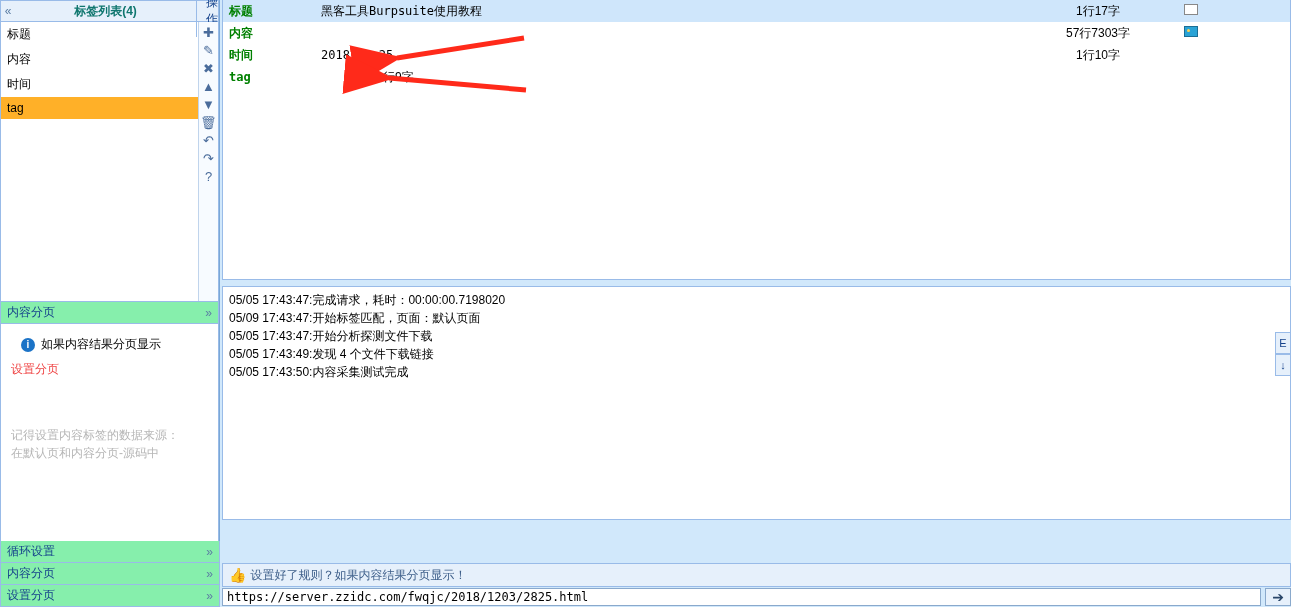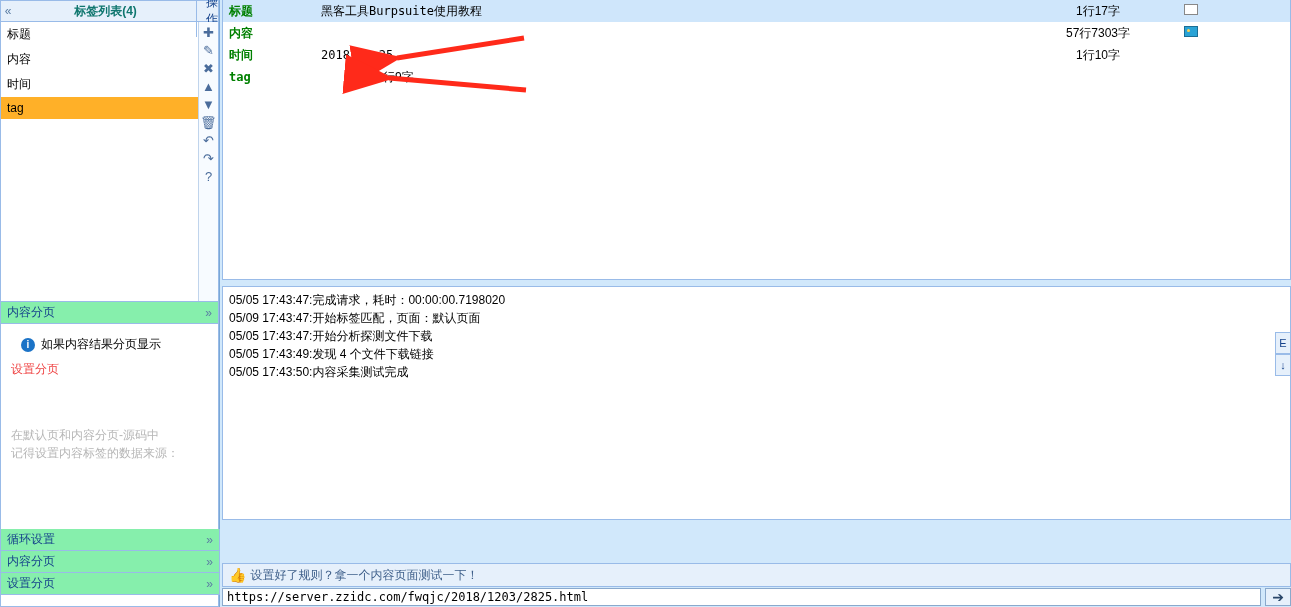--- a/index.html
+++ b/index.html
@@ -63,21 +63,21 @@
 .side-btns { position:absolute; right:0; top:332px; display:flex; flex-direction:column; }
 .side-btn { width:16px; height:22px; background:#e6f0fb; border:1px solid #99bbe8; display:flex; align-items:center; justify-content:center; color:#15428b; font-size:11px; cursor:pointer; }
 
 .footer-bar { position: absolute; left: 222px; right: 0; bottom: 20px; height: 24px; background: #e6f0fb; border: 1px solid #99bbe8; display: flex; align-items: center; padding: 0 6px; gap: 4px; color: #3e5f8a; }
 .thumb-icn { color:#6a8bb0; font-size:14px; }
 
 .url-bar { position: absolute; left: 222px; right: 0; bottom: 0; height: 20px; display: flex; align-items: center; gap: 4px; }
 .url-bar input { flex: 1; height: 18px; border: 1px solid #8aa9cc; padding: 0 4px; font-family: "SimSun", monospace; background:#fff; }
 .url-go { width: 26px; height: 18px; background: #e6f0fb; border: 1px solid #8aa9cc; display:flex;align-items:center;justify-content:center; cursor:pointer; font-size:14px; color:#2a476a;}
 
-.bottom-left { position:absolute; left:0; bottom:12px; width:220px; }
+.bottom-left { position:absolute; left:0; bottom:0; width:220px; }
 </style>
 </head>
 <body>
 
 <div class="main-layout">
 
   <div class="left-col">
     <div class="tags-panel">
       <div class="panel-header">
         <span class="collapse">«</span>
@@ -109,22 +109,22 @@
       <span>内容分页</span>
       <span class="chev">»</span>
     </div>
     <div class="content-page-body">
       <div class="cpb-row1">
         <span class="info-icon">i</span>
         <span>如果内容结果分页显示</span>
       </div>
       <div class="cpb-link">设置分页</div>
       <div class="cpb-hint">
+        <div>记得设置内容标签的数据来源：</div>
         <div>在默认页和内容分页-源码中</div>
-        <div>记得设置内容标签的数据来源：</div>
       </div>
     </div>
 
     <div class="bottom-left">
       <div class="collapsible-row">
         <span>循环设置</span>
         <span class="chev">»</span>
       </div>
       <div class="collapsible-row">
         <span>内容分页</span>
@@ -196,19 +196,19 @@
 
     <div class="side-btns">
       <div class="side-btn">E</div>
       <div class="side-btn">↓</div>
     </div>
   </div>
 </div>
 
 <div class="footer-bar">
   <span class="thumb-icn">👍</span>
-  <span>设置好了规则？拿一个内容页面测试一下！</span>
+  <span>设置好了规则？如果内容结果分页显示！</span>
 </div>
 
 <div class="url-bar">
   <input type="text" value="https://server.zzidc.com/fwqjc/2018/1203/2825.html" style="">
   <div class="url-go">➔</div>
 </div>
 
 </body></html>

